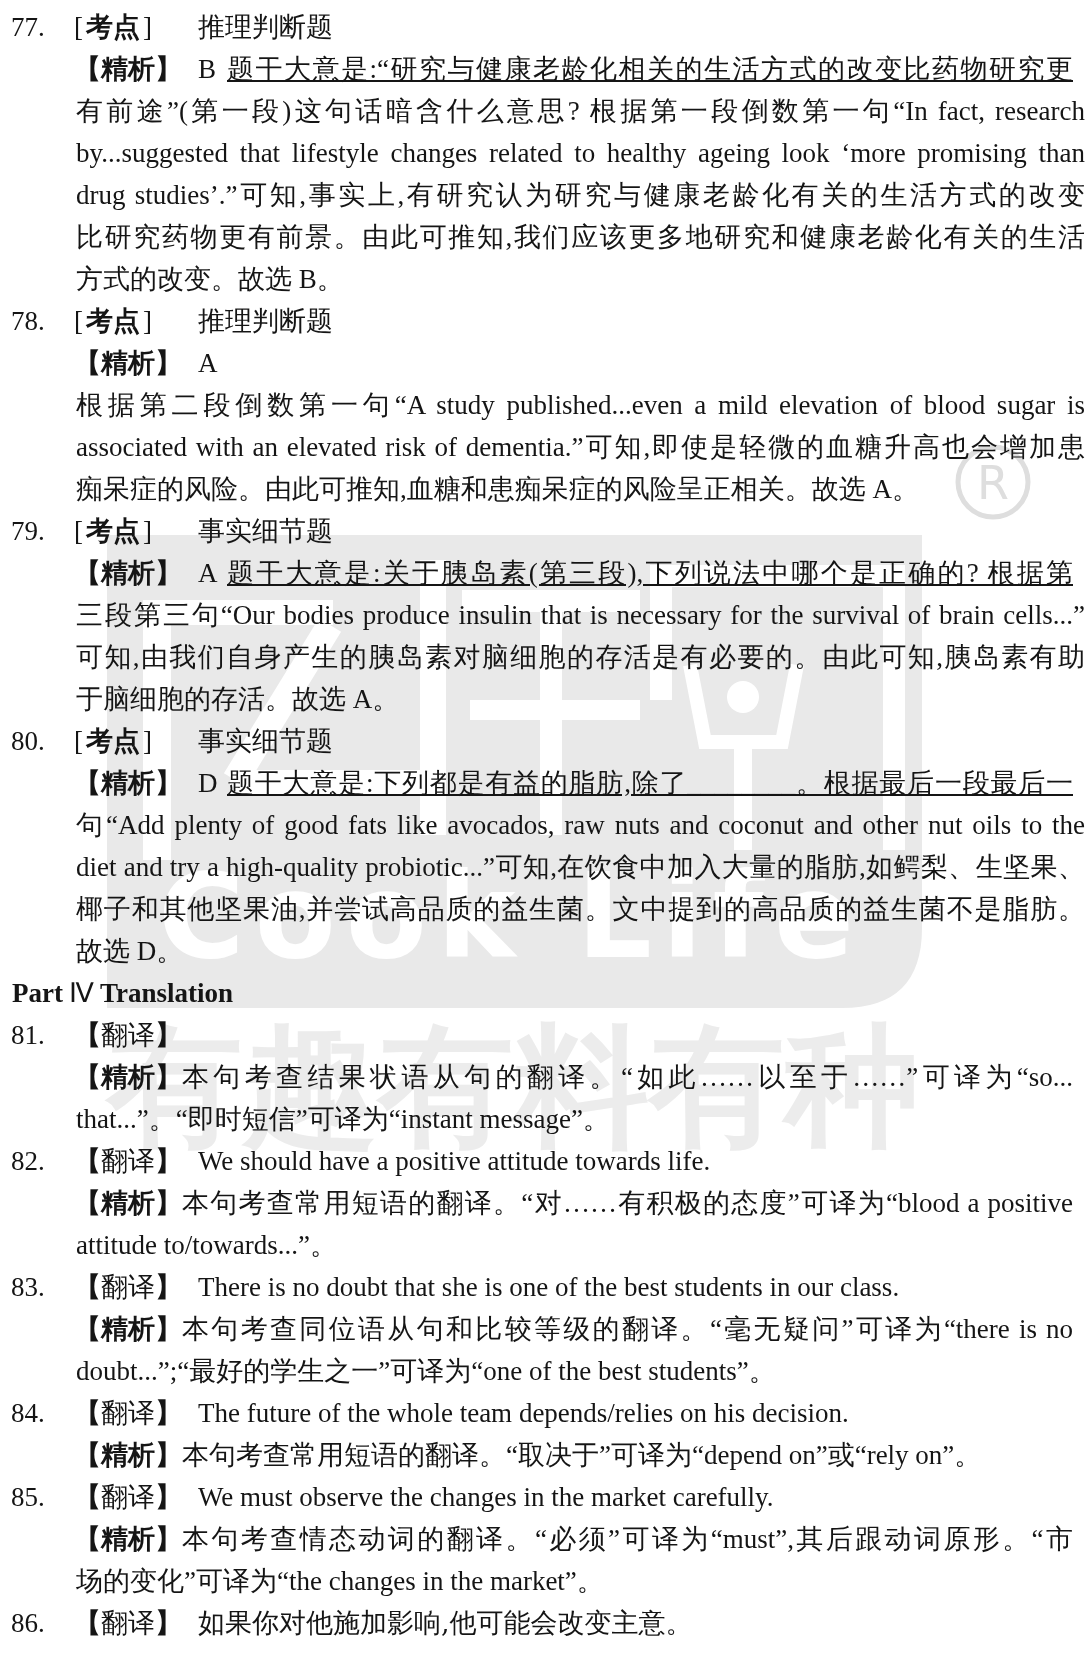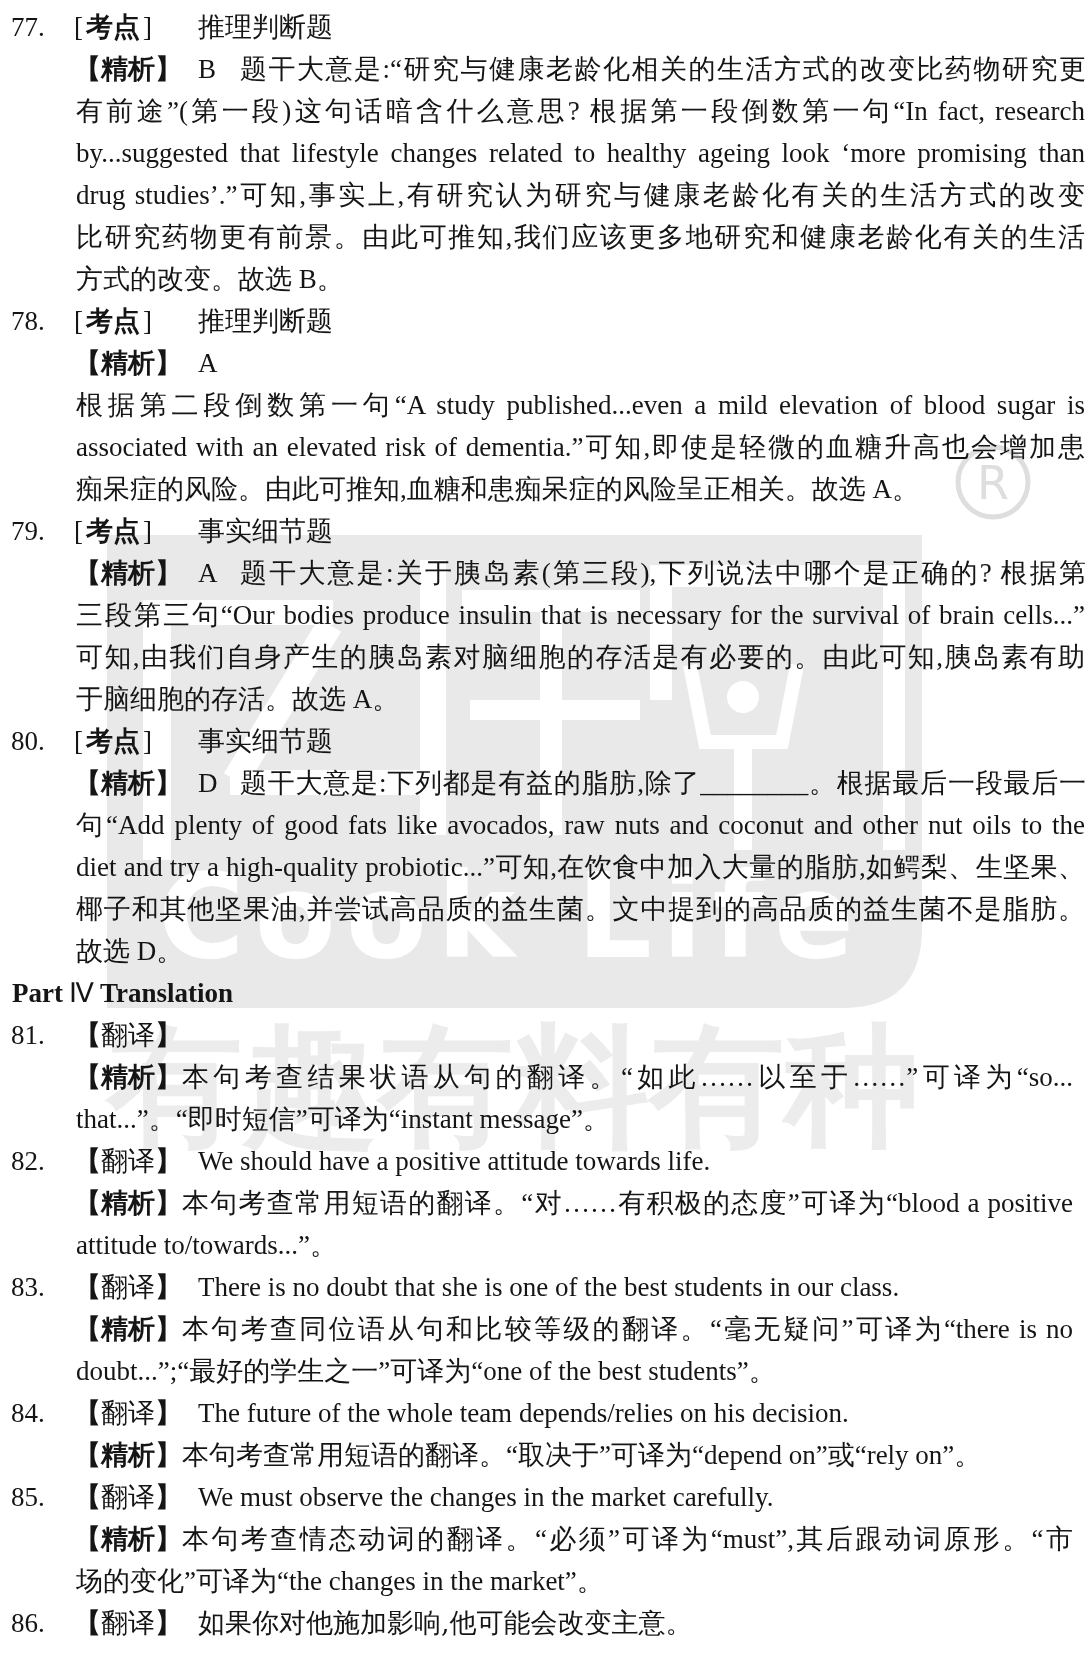--- a/index.html
+++ b/index.html
@@ -8,21 +8,21 @@
     font-family: "Liberation Serif", "DejaVu Serif", serif;
     color: #151515;
   }
   .wm { position: absolute; left: 0; top: 0; z-index: 0; }
   .doc { position: relative; z-index: 1; padding-top: 6px; }
   .line { position: relative; height: 42px; line-height: 42px; font-size: 27px; }
   .line > span, .line > div { position: absolute; top: 0; white-space: nowrap; }
   .num  { left: 11px; }
   .tag  { left: 64px; margin-left: 10px; }
   .val  { left: 198px; }
-  .t1   { left: 240px; width: 846px; }
+  .t1   { left: 227px; width: 846px; text-decoration: underline; }
   .t2   { left: 182px; width: 891px; }
   .c    { left: 76px;  width: 1009px; }
   .j    { text-align: justify; text-align-last: justify; }
   .sq   { font-family: "Liberation Serif", serif; font-weight: normal; }
   .sq.o { margin-right: 3px; }
   .sq.cl { margin-left: 3px; }
   .lb   { font-weight: bold; }
   .hb   { font-weight: bold; font-family: "DejaVu Sans", sans-serif; }
   .kai  { font-weight: normal; font-family: "DejaVu Serif", serif; }
   .part { left: 12px; font-weight: bold; font-family: "Liberation Serif", serif; }

